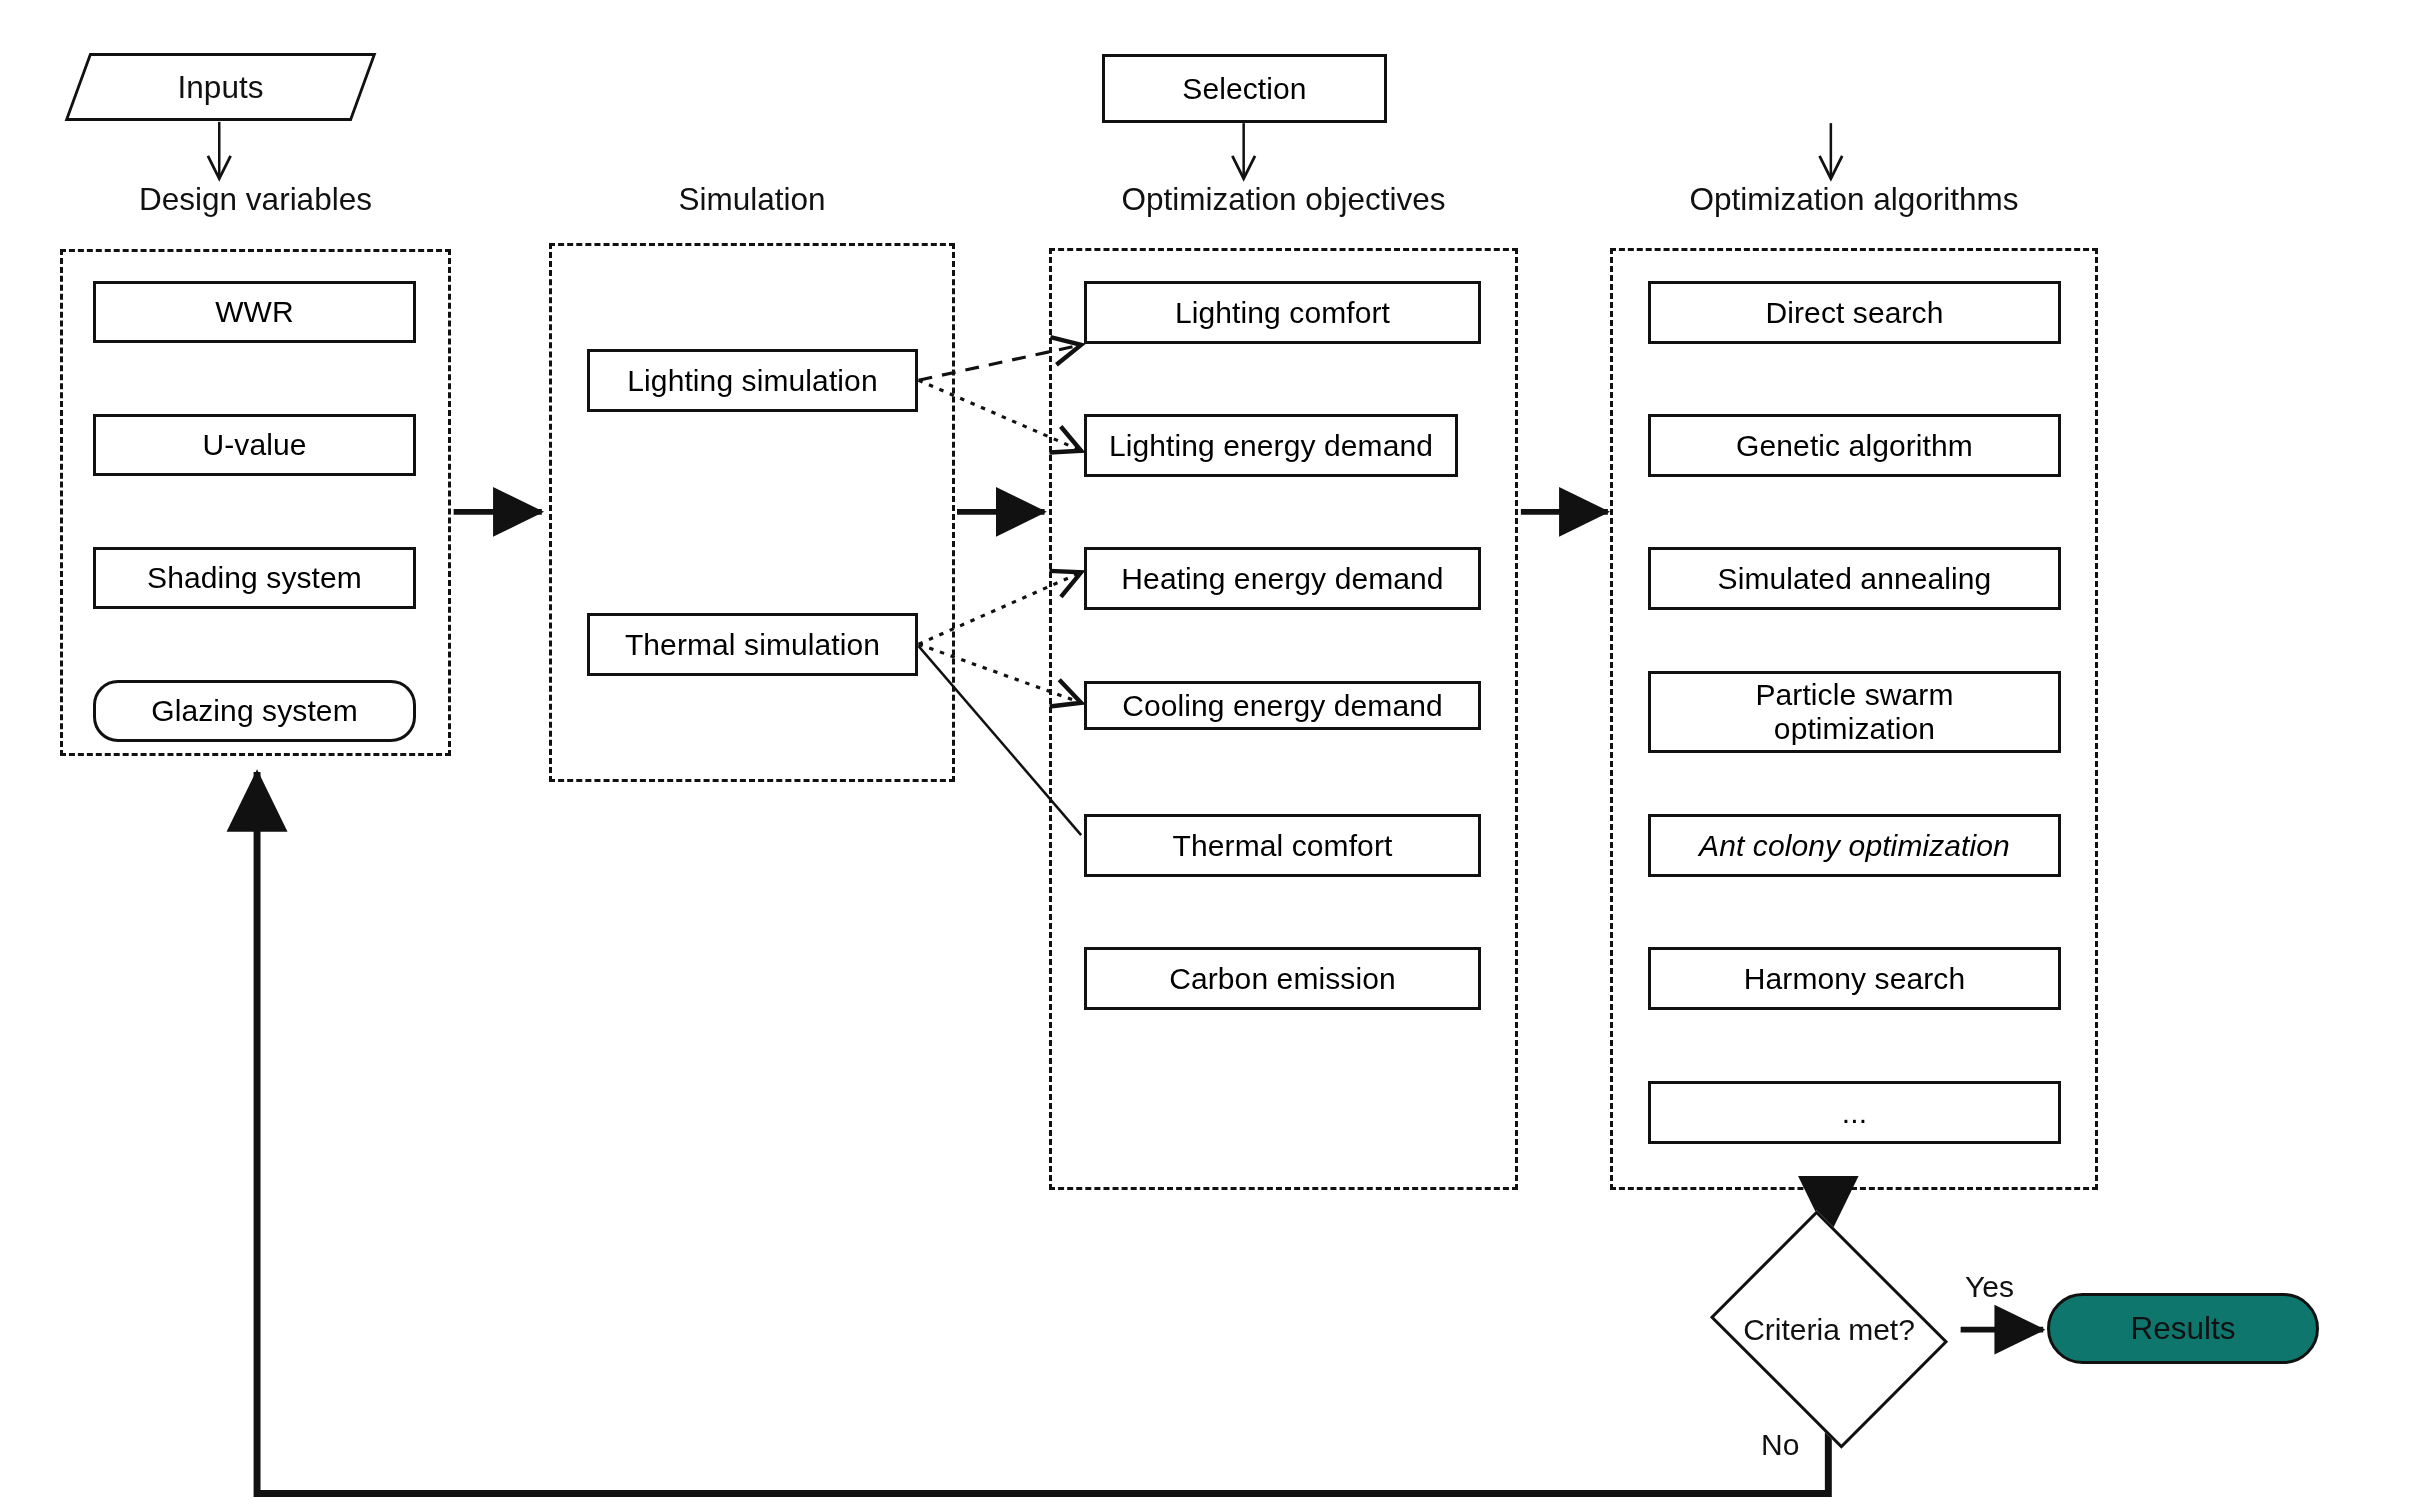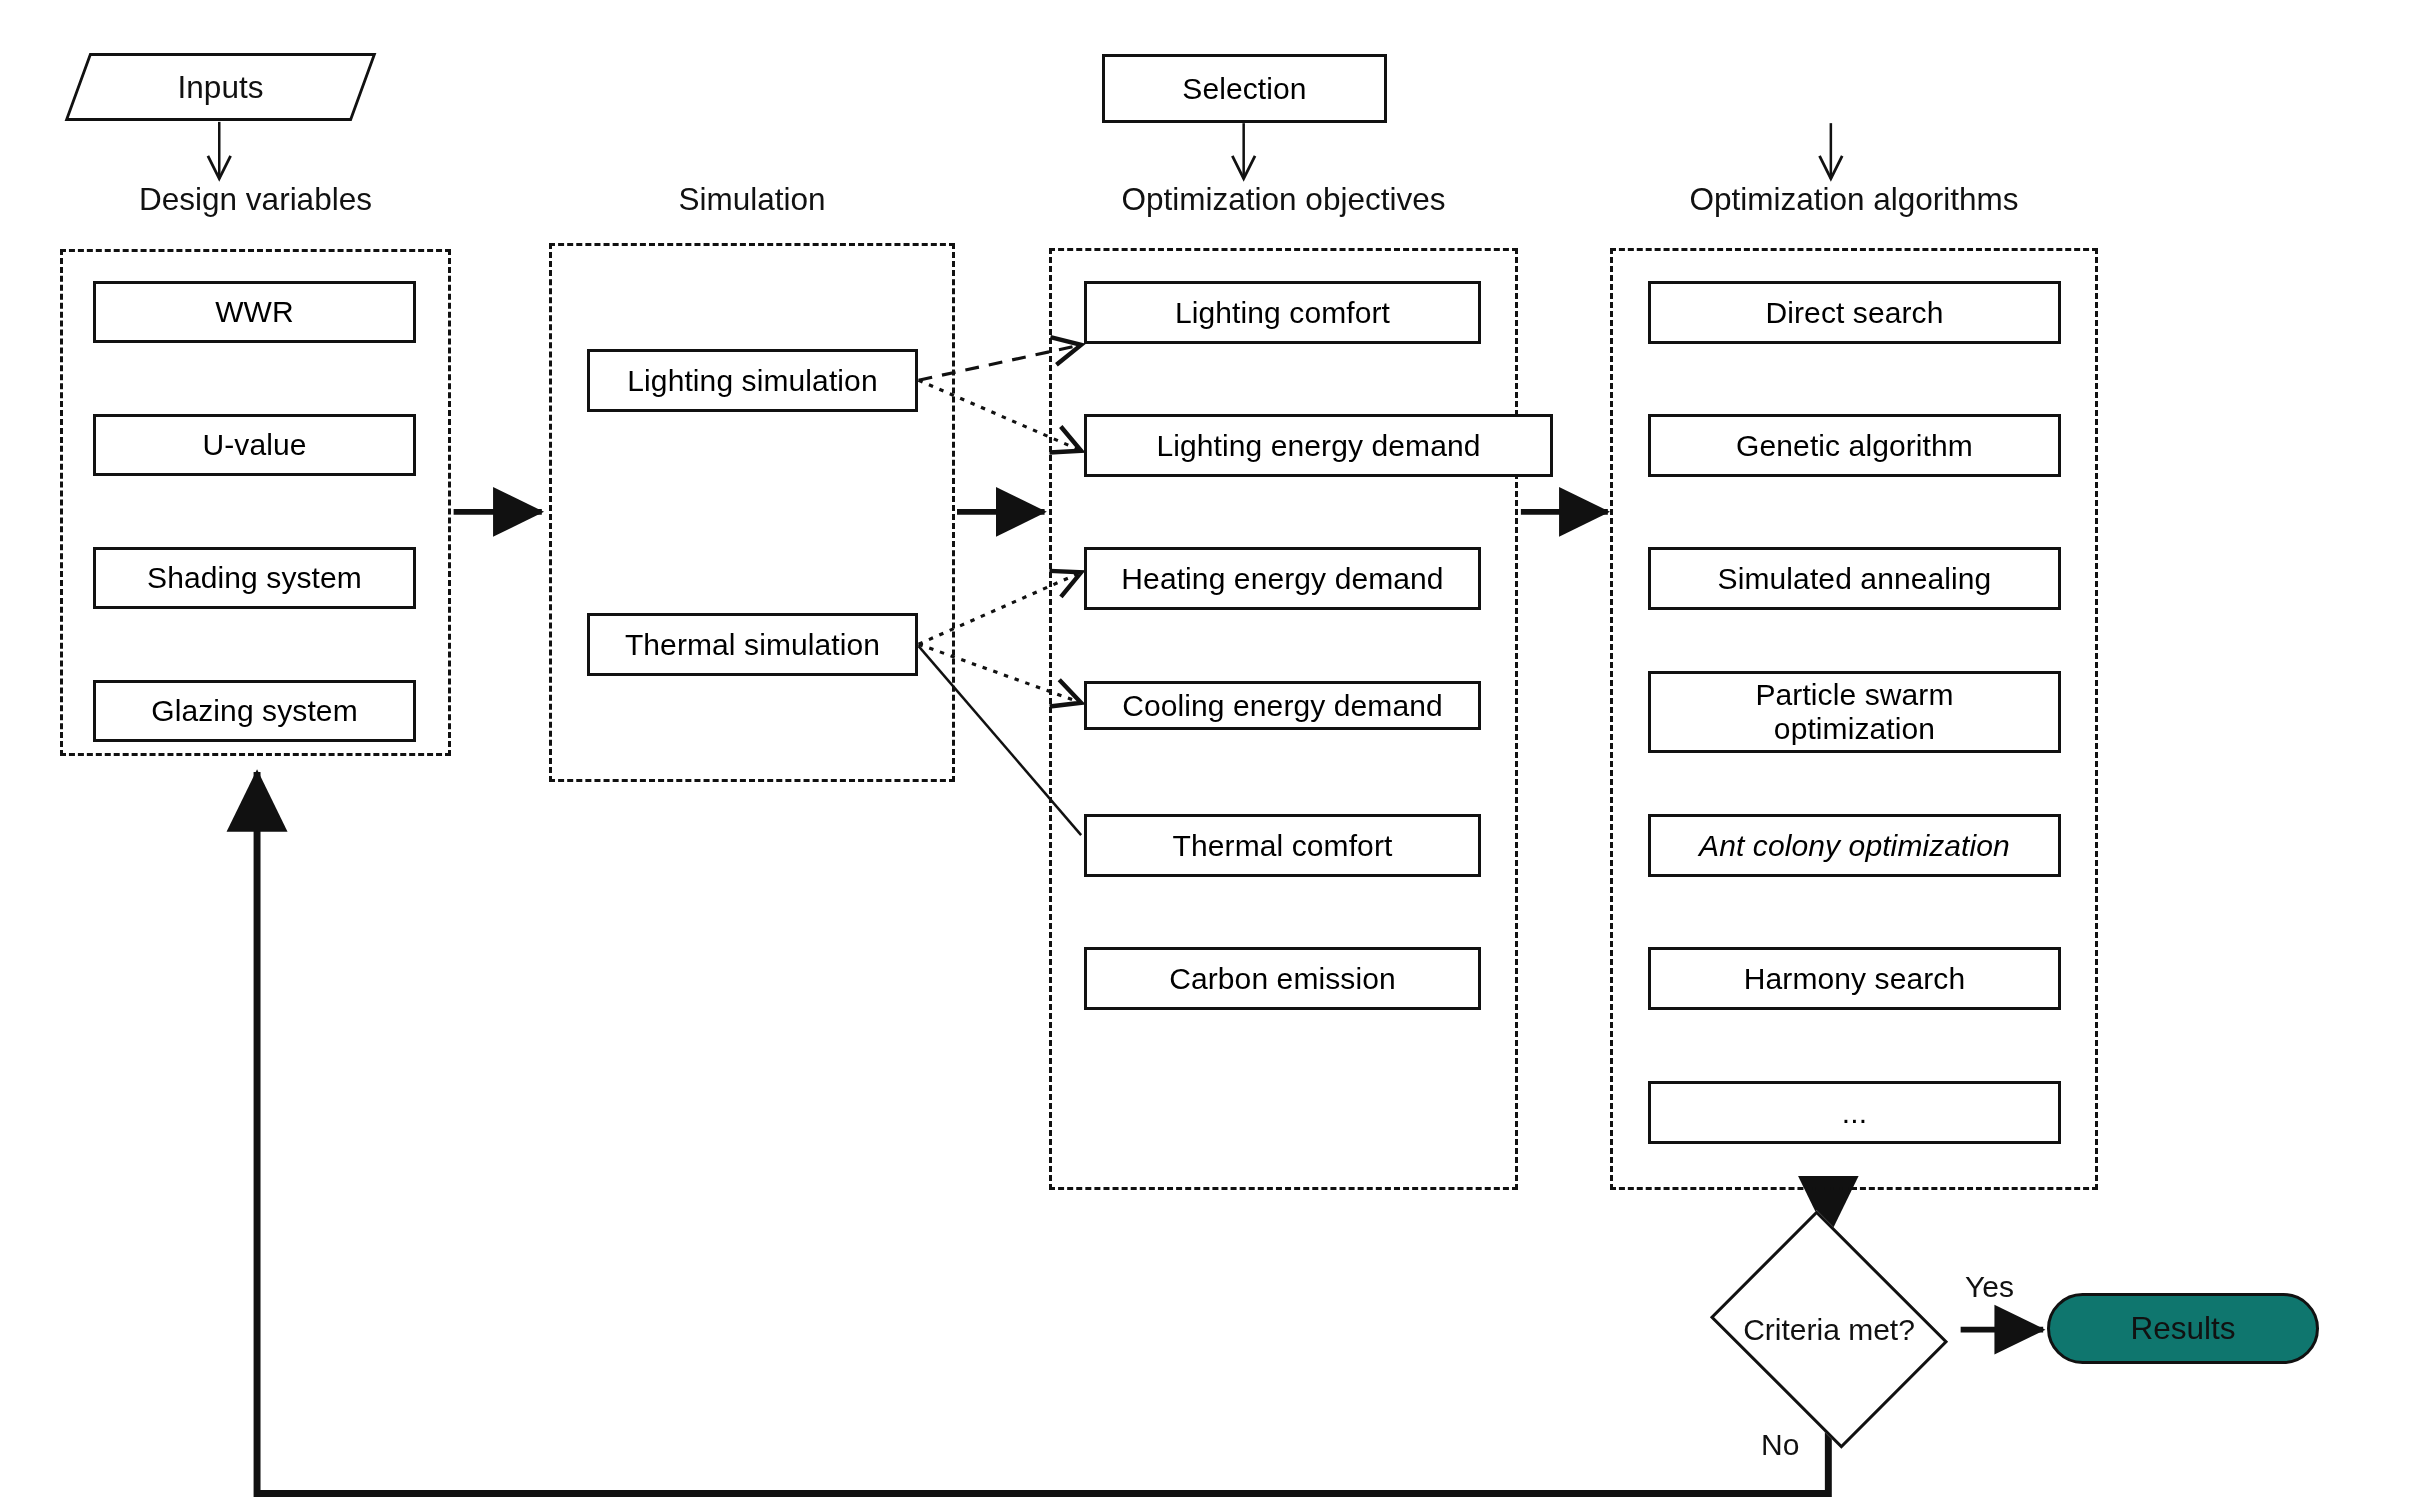--- a/index.html
+++ b/index.html
@@ -154,39 +154,39 @@
 
   <div class="node" style="left:93px;top:265px;width:323px;height:62px;">
     <span>WWR</span>
   </div>
   <div class="node" style="left:93px;top:398px;width:323px;height:62px;">
     <span>U-value</span>
   </div>
   <div class="node" style="left:93px;top:531px;width:323px;height:62px;">
     <span>Shading system</span>
   </div>
-  <div class="node" style="left:93px;top:664px;width:323px;height:62px;">
+  <div class="node" style="left:93px;top:664px;width:323px;height:62px;border-radius:25px;">
     <span>Glazing system</span>
   </div>
 
   <div class="group" style="left:549px;top:227px;width:406px;height:539px;"></div>
 
   <div class="node" style="left:587px;top:333px;width:331px;height:63px;">
     <span>Lighting simulation</span>
   </div>
   <div class="node" style="left:587px;top:597px;width:331px;height:63px;">
     <span>Thermal simulation</span>
   </div>
 
   <div class="group" style="left:1049px;top:232px;width:469px;height:942px;"></div>
 
   <div class="node" style="left:1084px;top:265px;width:397px;height:63px;">
     <span>Lighting comfort</span>
   </div>
-  <div class="node" style="left:1084px;top:398px;width:469px;height:63px;">
+  <div class="node" style="left:1084px;top:398px;width:374px;height:63px;">
     <span>Lighting energy demand</span>
   </div>
   <div class="node" style="left:1084px;top:531px;width:397px;height:63px;">
     <span>Heating energy demand</span>
   </div>
   <div class="node" style="left:1084px;top:665px;width:397px;height:49px;">
     <span>Cooling energy demand</span>
   </div>
   <div class="node" style="left:1084px;top:798px;width:397px;height:63px;">
     <span>Thermal comfort</span>

